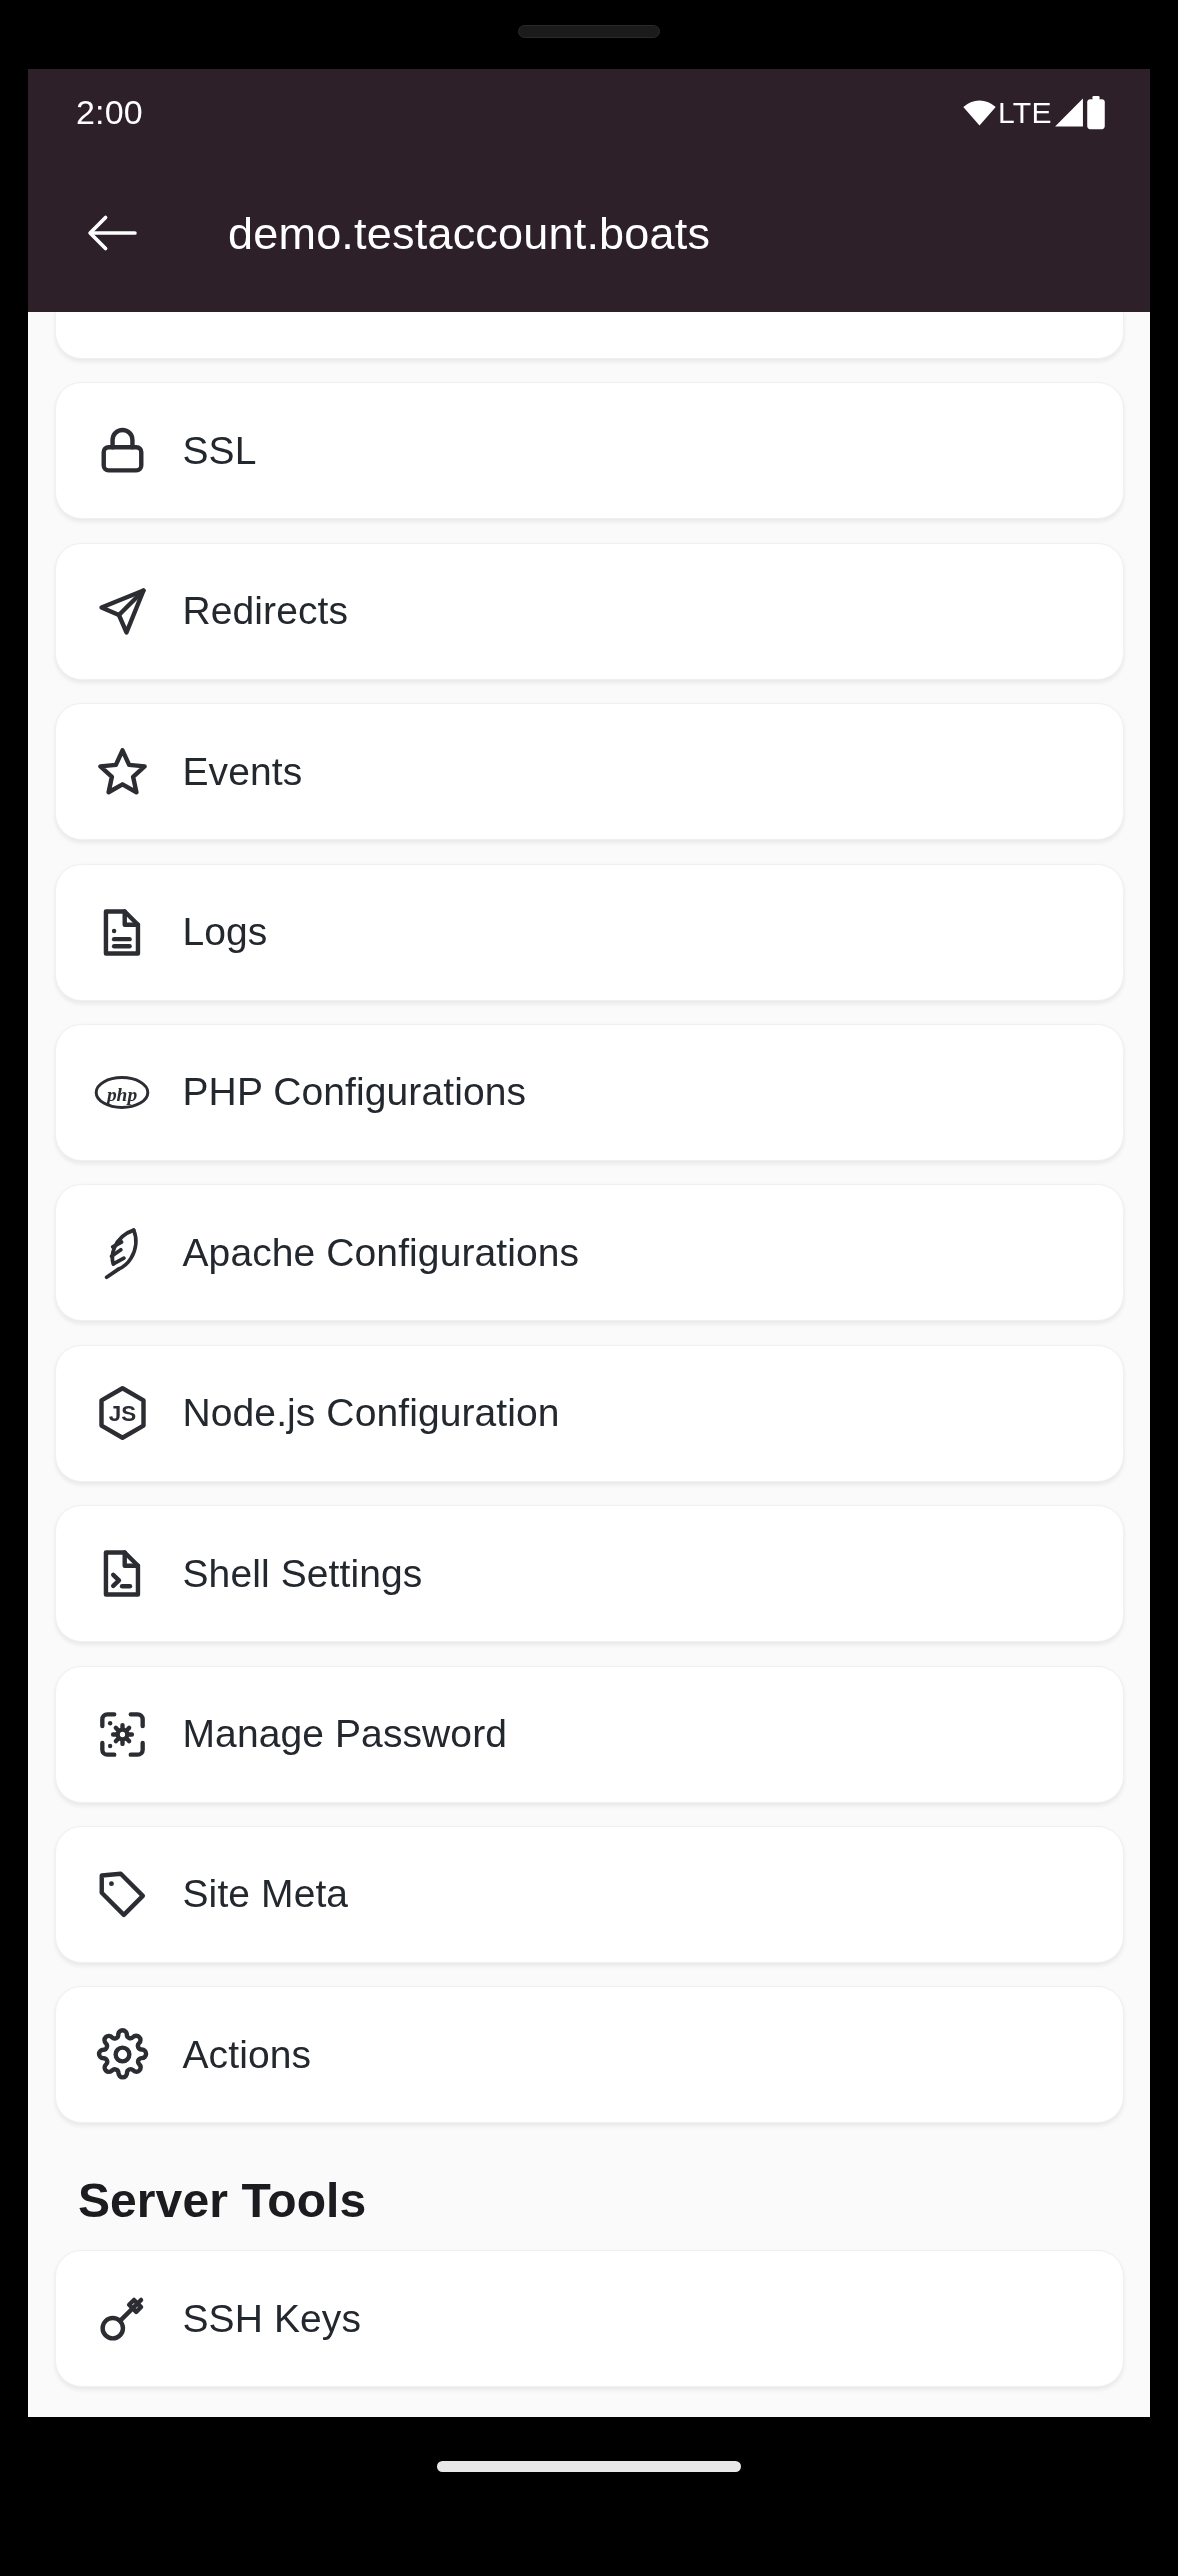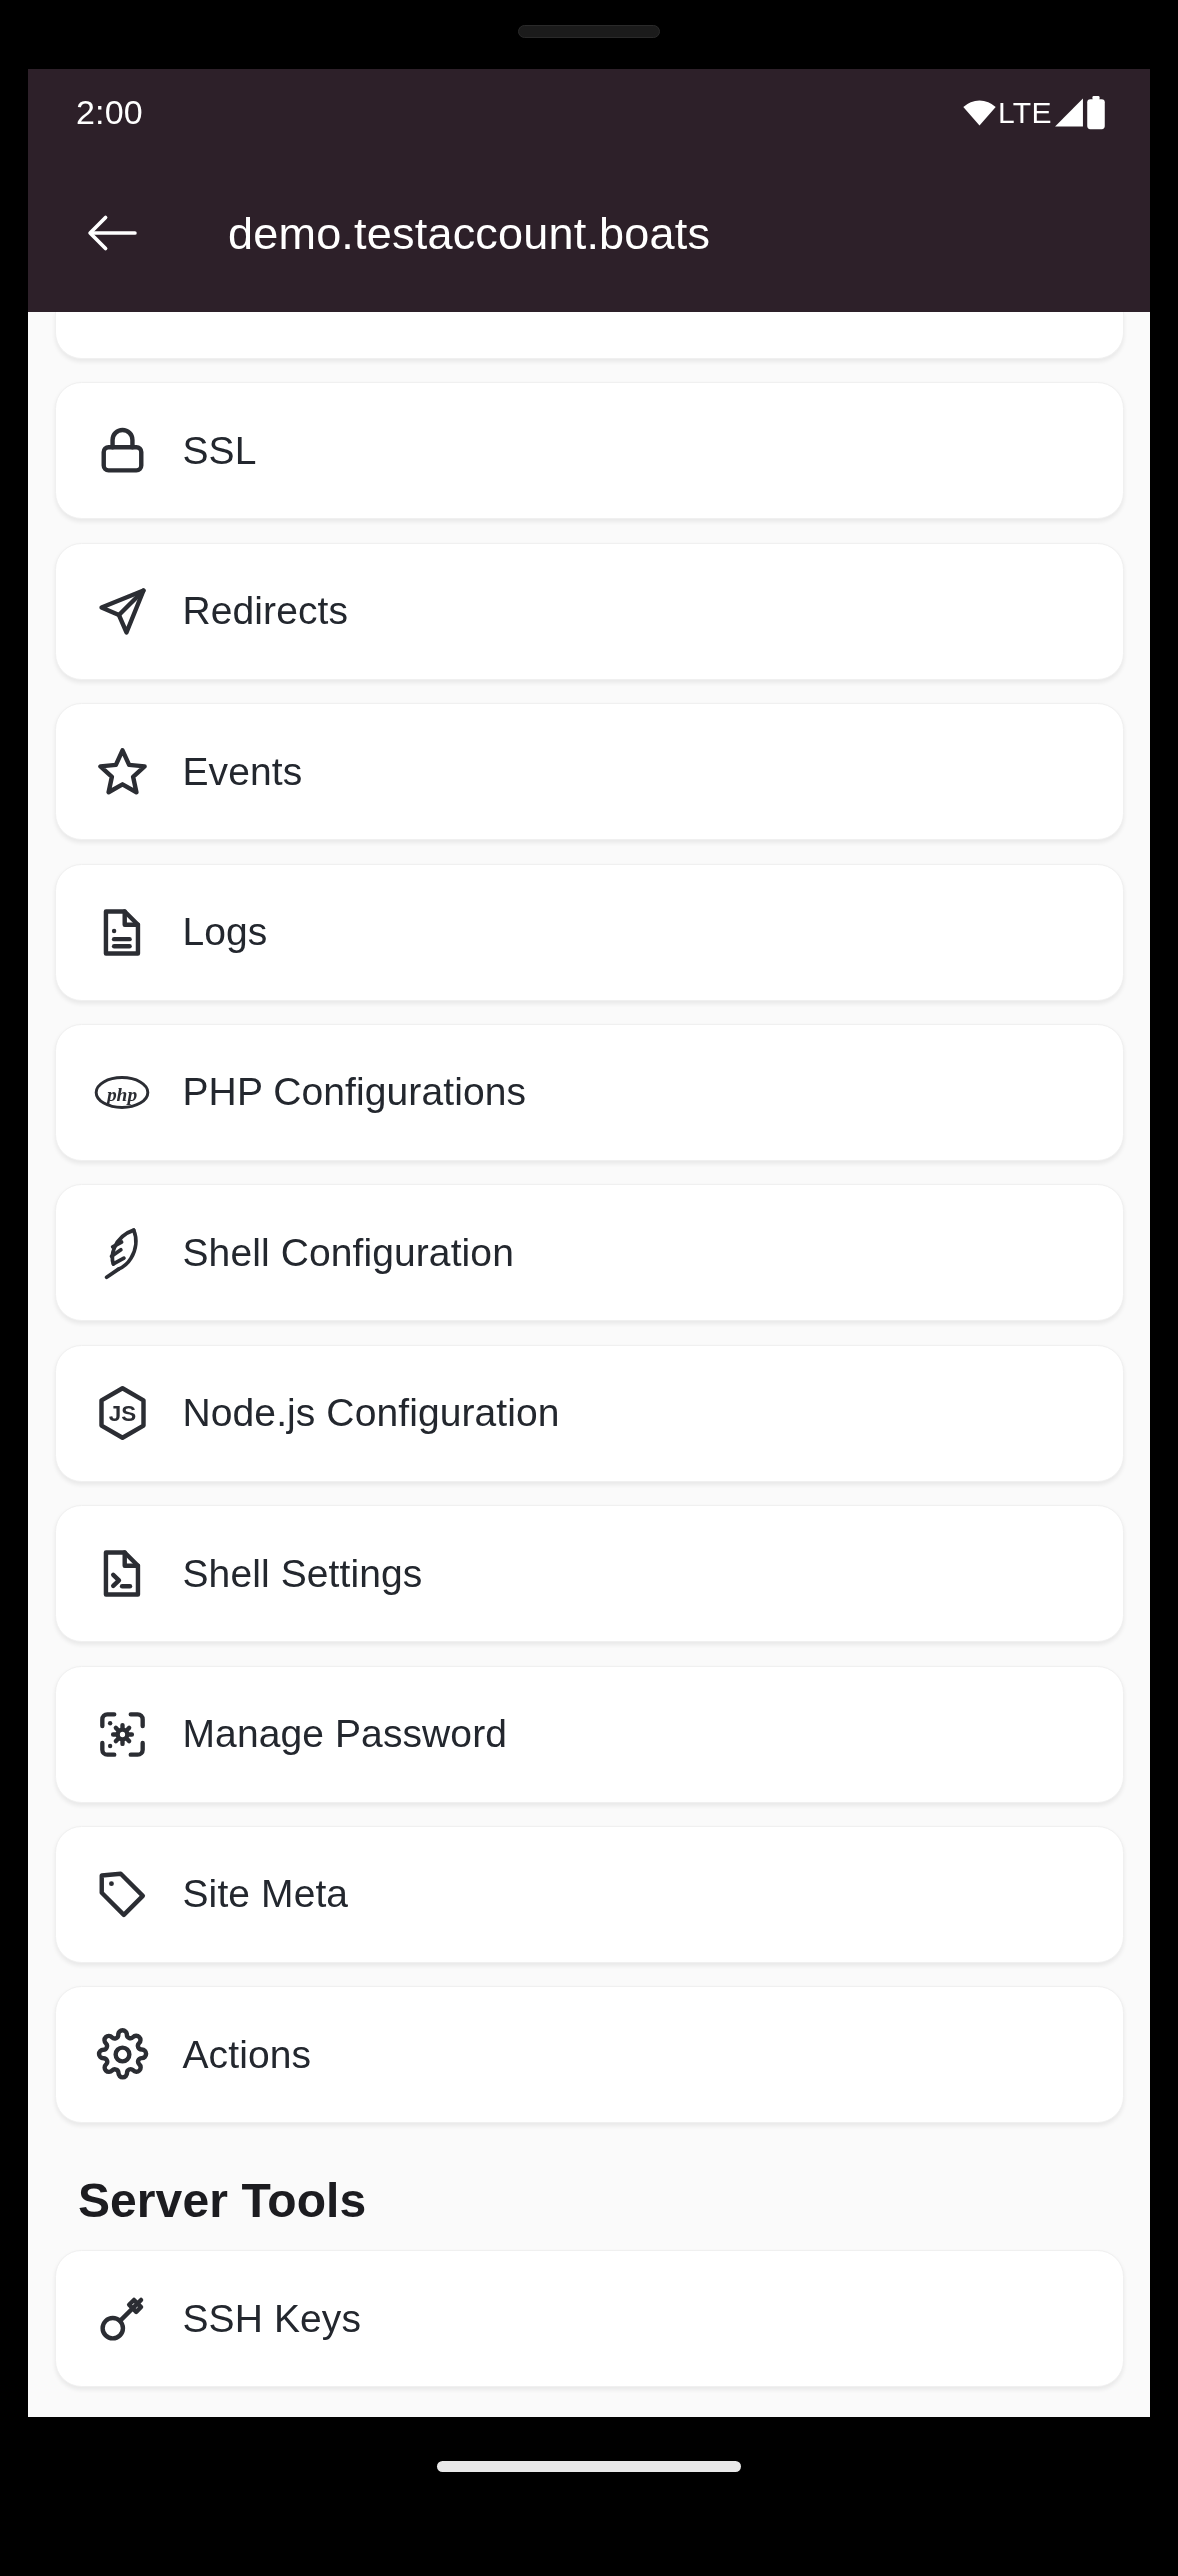--- a/index.html
+++ b/index.html
@@ -271,21 +271,21 @@
         <div class="card-icon">
           <svg width="51" height="56" viewBox="0 0 20 24" fill="none" stroke="#2b2d33" stroke-width="1.6" stroke-linecap="round" stroke-linejoin="round">
             <path d="M14.8 2.2c1.6 3.8 1.1 8.4-1.2 12.1-1.4 2.3-3.4 3.8-5.3 4.6"></path>
             <path d="M14.8 2.2c-3.6 1.2-6.8 4-8.3 7.6-1 2.4-1.1 4.9-0.4 6.9"></path>
             <path d="M8.3 18.9 L3.2 22.4"></path>
             <path d="M6.1 16.7 L10.6 14.2"></path>
             <path d="M5.3 13.4 L9.3 10.6"></path>
             <path d="M5.8 9.4 L9.6 7.3"></path>
           </svg>
         </div>
-        <span class="card-label">Shell Configuration</span>
+        <span class="card-label">Apache Configurations</span>
       </div>
 
       <div class="menu-card">
         <div class="card-icon">
           <svg width="53" height="56" viewBox="0 0 22 24">
             <path d="M11 1.4 L20 6.6 L20 17.4 L11 22.6 L2 17.4 L2 6.6 Z" fill="none" stroke="#2b2d33" stroke-width="1.9" stroke-linejoin="round"></path>
             <text x="11" y="15.6" text-anchor="middle" font-family="'Liberation Sans', sans-serif" font-size="9.6" font-weight="700" fill="#2b2d33">JS</text>
           </svg>
         </div>
         <span class="card-label">Node.js Configuration</span>

